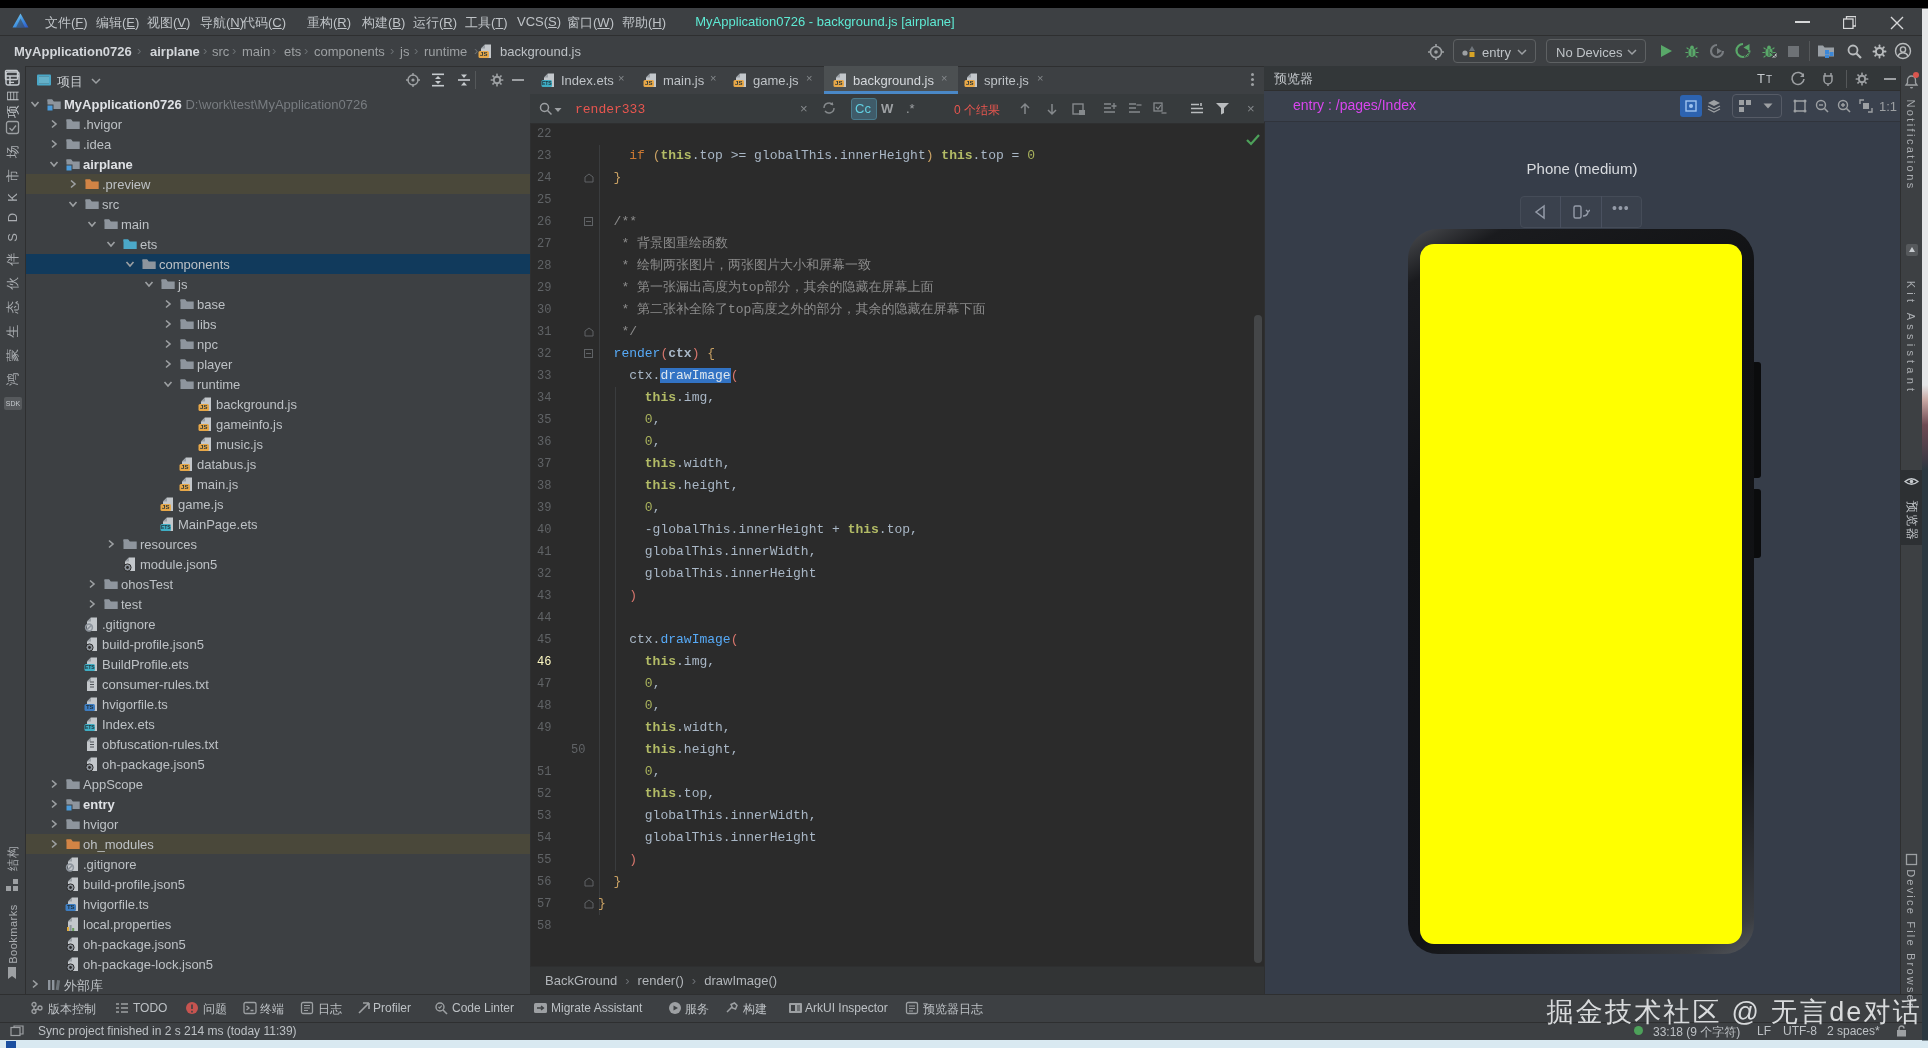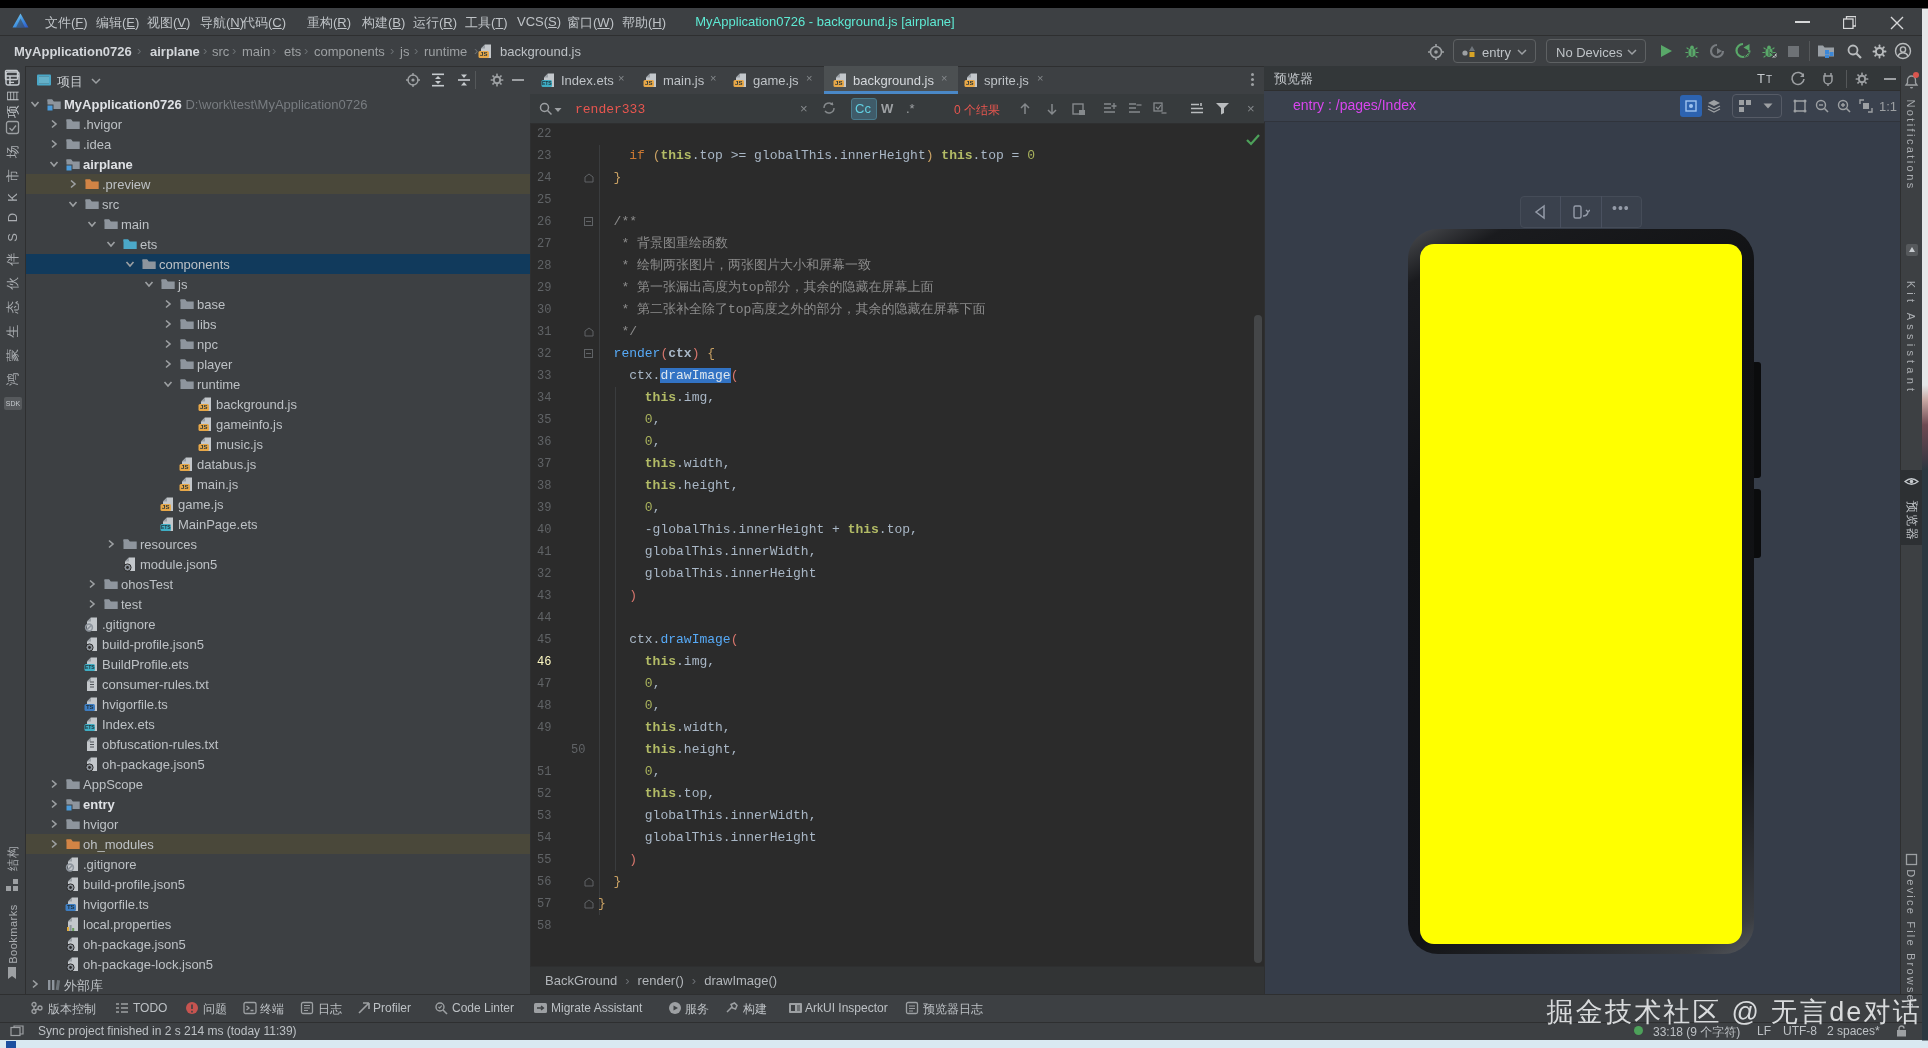--- a/index.html
+++ b/index.html
@@ -1010,20 +1010,21 @@
 <div class="a" style="left:584px;top:899px;">
       <svg width="10" height="10" viewBox="0 0 10 10" style="">
         <path d="M1 4l4-3 4 3v5H1z" fill="none" stroke="#606366"></path>
       </svg>
     </div>
 <svg width="14" height="12" viewBox="0 0 14 12" style="position:absolute;left:1246px;top:134px;">
       <path d="M1 6l4 4 8-9" fill="none" stroke="#4DA15A" stroke-width="2.2"></path>
     </svg>
 <div class="a" style="left:1254px;top:315px;width:8px;height:648px;background:#494B4D;border-radius:4px;opacity:0.85;"></div>
 <div class="a" style="left:545px;top:973px;font-size:13px;color:#B2B6BA;">BackGround<span style="color:#6A6E72;padding:0 8px;">›</span>render()<span style="color:#6A6E72;padding:0 8px;">›</span>drawImage()</div>
+<div class="a" style="left:1264px;top:160px;width:636px;height:18px;font-size:15px;color:#D8DBDF;text-align:center;">Phone (medium)</div>
 <div class="a" style="left:1520px;top:196px;width:122px;height:32px;background:rgba(255,255,255,0.025);border:1px solid #454C58;border-radius:4px;"></div>
 <div class="a" style="left:1560px;top:196px;width:1px;height:32px;background:#4A5160;"></div>
 <div class="a" style="left:1601px;top:196px;width:1px;height:32px;background:#4A5160;"></div>
 <svg width="16" height="16" viewBox="0 0 16 16" style="position:absolute;left:1532px;top:204px;">
       <path d="M12 2L4 8l8 6z" fill="none" stroke="#949BA8" stroke-width="1.5"></path>
     </svg>
 <svg width="18" height="16" viewBox="0 0 18 16" style="position:absolute;left:1572px;top:204px;">
       <rect x="2" y="2" width="7" height="12" rx="1.5" fill="none" stroke="#949BA8" stroke-width="1.4"></rect>
       <path d="M11 12a5 5 0 0 0 5-4M16 8l-2-2M16 8l2-2" fill="none" stroke="#949BA8" stroke-width="1.4"></path>
     </svg>

